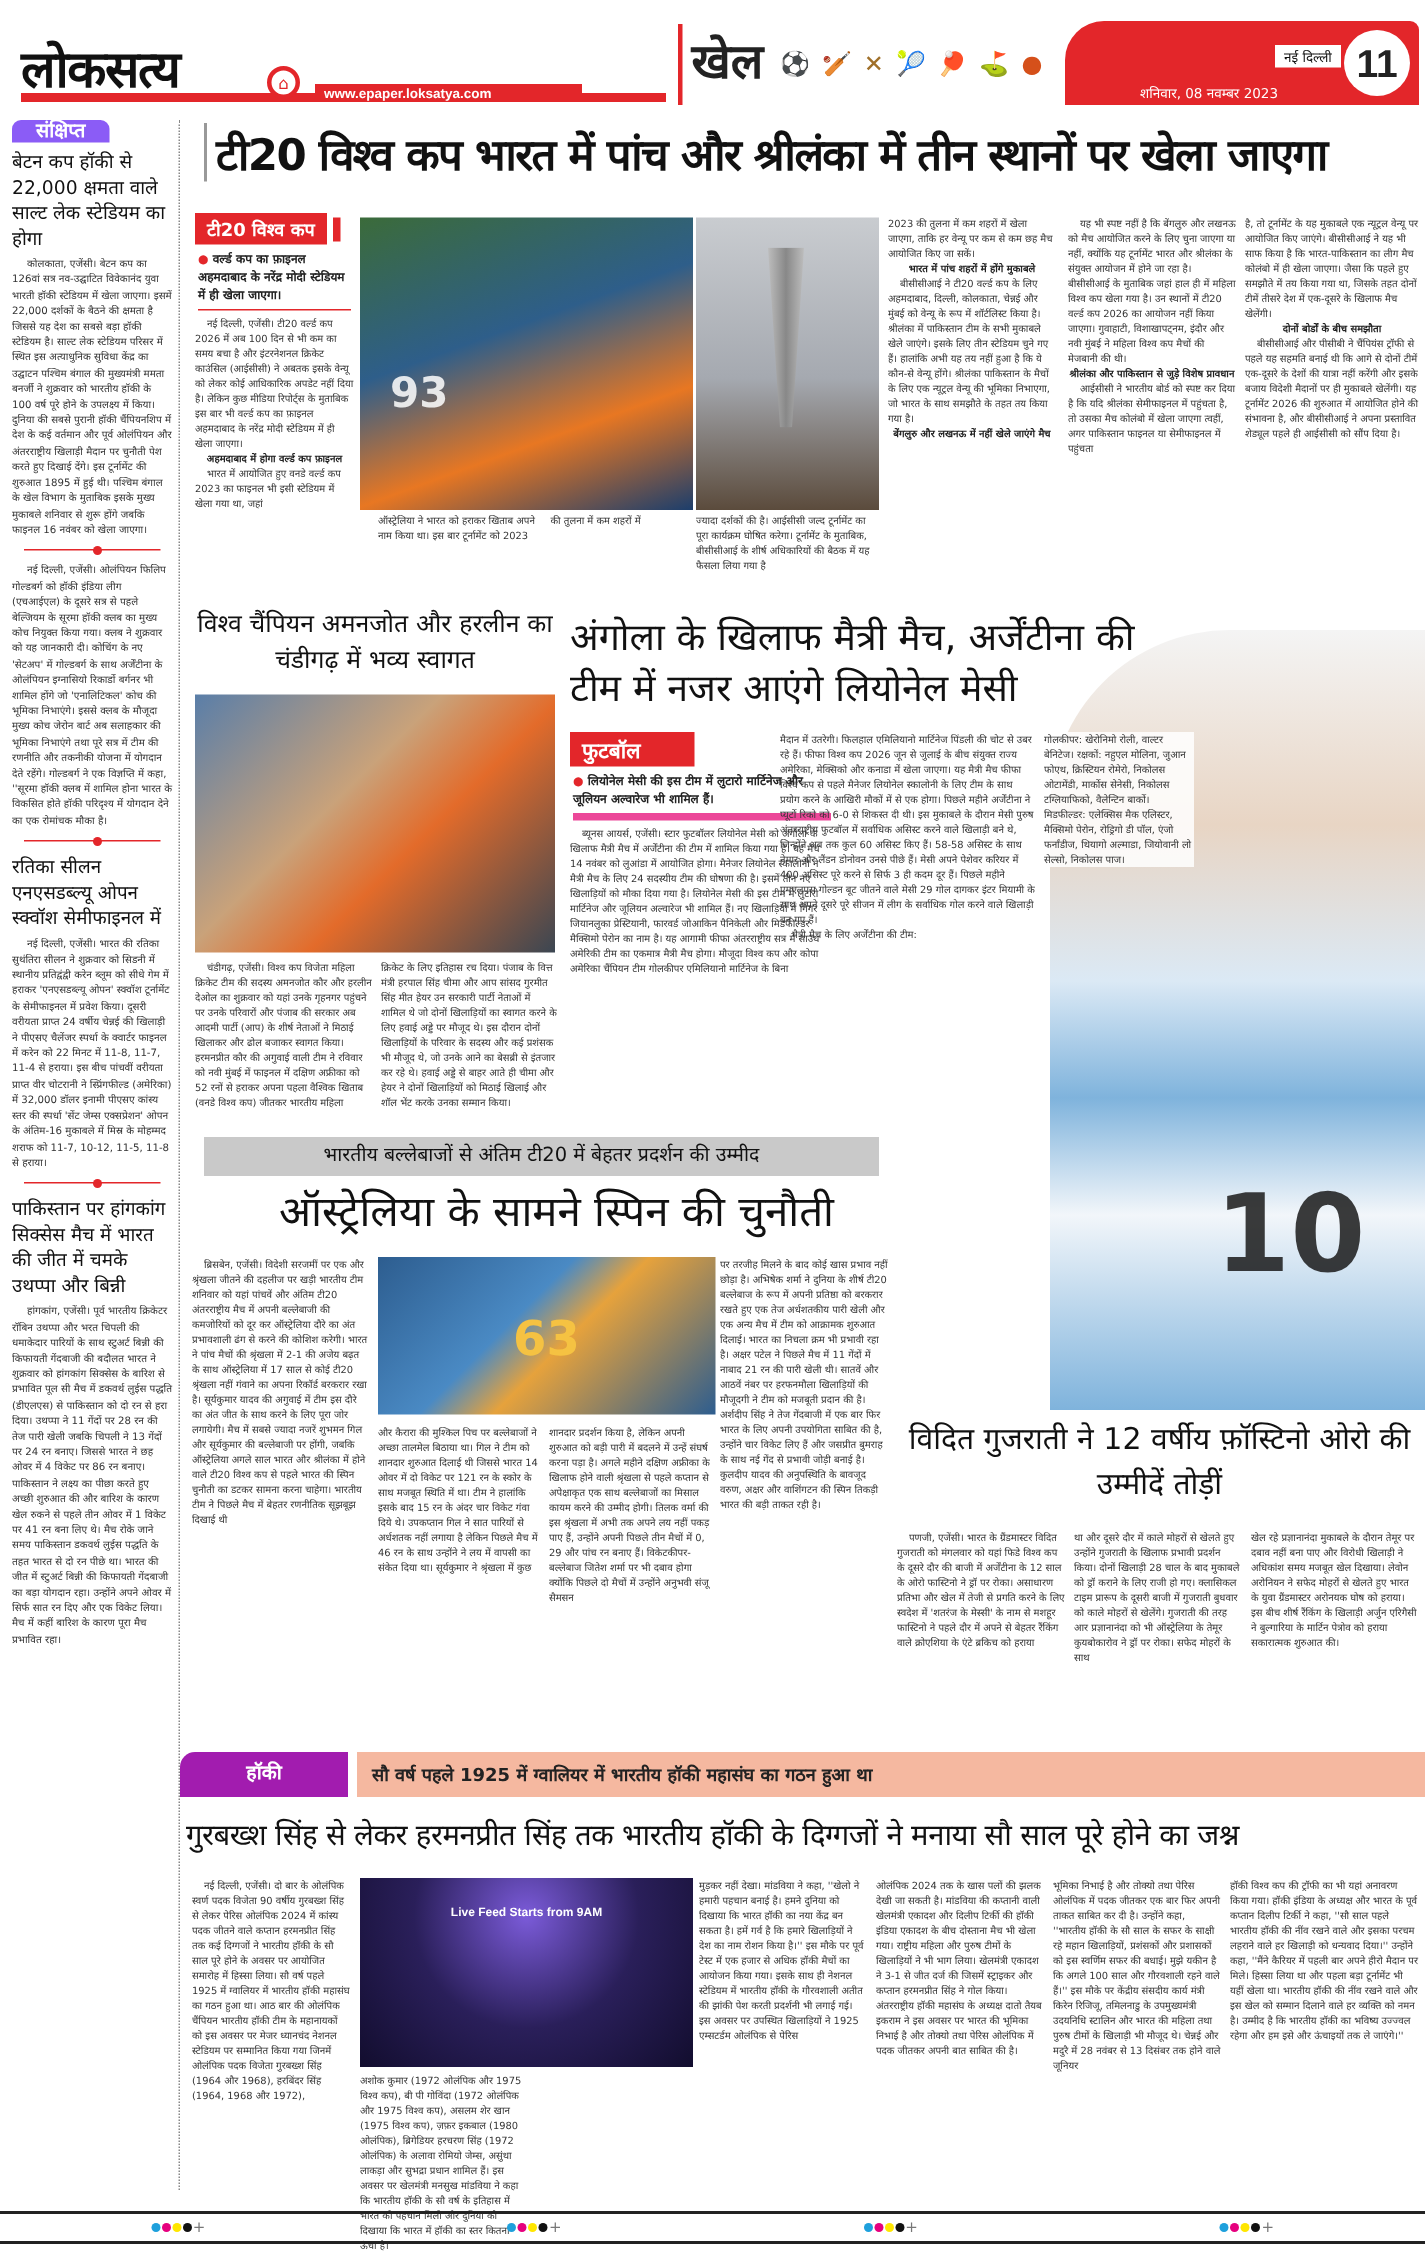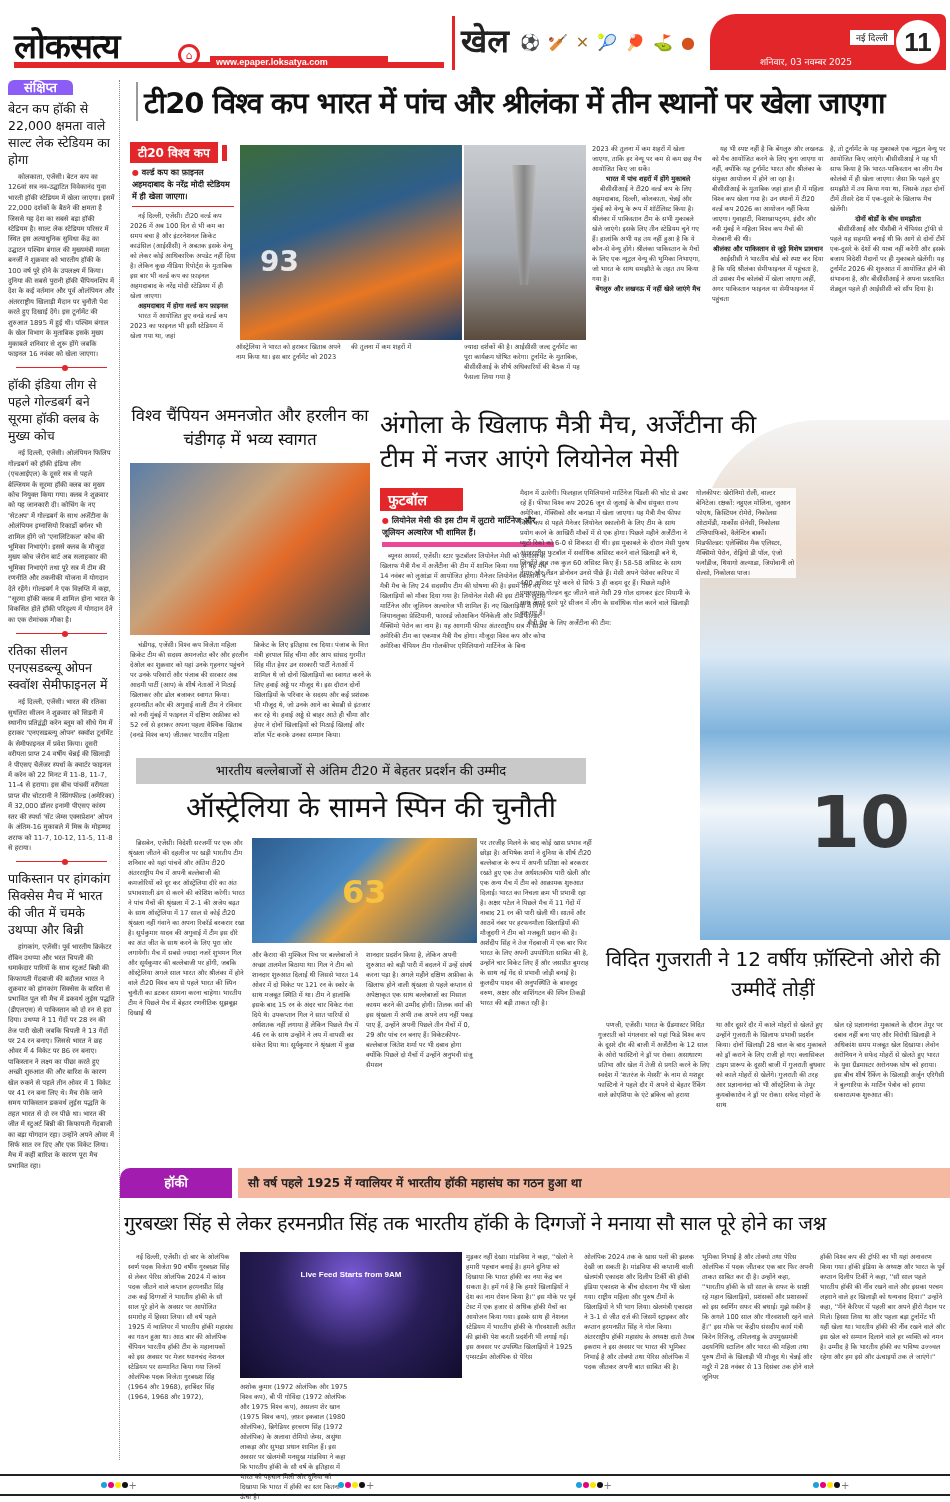--- a/index.html
+++ b/index.html
@@ -51,32 +51,31 @@
     <span style="color:#c8a060">🏏</span>
     <span style="color:#a0702a">✕</span>
     <span style="color:#c33">🎾</span>
     <span style="color:#c33">🏓</span>
     <span style="color:#888">⛳</span>
     <span style="color:#d5501a">●</span>
   </div>
   <div class="abs date-box"></div>
   <div class="abs edition">नई दिल्ली</div>
   <div class="abs pageno">11</div>
-  <div class="abs datetxt">शनिवार, 03 नवम्बर 2025</div>
+  <div class="abs datetxt">शनिवार, 08 नवम्बर 2023</div>
 </div>
 
 <div class="abs leftcol">
   <div class="tag">संक्षिप्त</div>
   <div>
     <div class="lhead">बेटन कप हॉकी से 22,000 क्षमता वाले साल्ट लेक स्टेडियम का होगा</div>
     <div class="body">कोलकाता, एजेंसी। बेटन कप का 126वां सत्र नव-उद्घाटित विवेकानंद युवा भारती हॉकी स्टेडियम में खेला जाएगा। इसमें 22,000 दर्शकों के बैठने की क्षमता है जिससे यह देश का सबसे बड़ा हॉकी स्टेडियम है। साल्ट लेक स्टेडियम परिसर में स्थित इस अत्याधुनिक सुविधा केंद्र का उद्घाटन पश्चिम बंगाल की मुख्यमंत्री ममता बनर्जी ने शुक्रवार को भारतीय हॉकी के 100 वर्ष पूरे होने के उपलक्ष्य में किया। दुनिया की सबसे पुरानी हॉकी चैंपियनशिप में देश के कई वर्तमान और पूर्व ओलंपियन और अंतरराष्ट्रीय खिलाड़ी मैदान पर चुनौती पेश करते हुए दिखाई देंगे। इस टूर्नामेंट की शुरुआत 1895 में हुई थी। पश्चिम बंगाल के खेल विभाग के मुताबिक इसके मुख्य मुकाबले शनिवार से शुरू होंगे जबकि फाइनल 16 नवंबर को खेला जाएगा।</div>
   </div>
   <div class="sep"></div>
   <div>
-    <div class="lhead">हॉकी इंडिया लीग से पहले गोल्डबर्ग बने सूरमा हॉकी क्लब के मुख्य कोच</div>
     <div class="body">नई दिल्ली, एजेंसी। ओलंपियन फिलिप गोल्डबर्ग को हॉकी इंडिया लीग (एचआईएल) के दूसरे सत्र से पहले बेल्जियम के सूरमा हॉकी क्लब का मुख्य कोच नियुक्त किया गया। क्लब ने शुक्रवार को यह जानकारी दी। कोचिंग के नए 'सेटअप' में गोल्डबर्ग के साथ अर्जेंटीना के ओलंपियन इग्नासियो रिकार्डो बर्गनर भी शामिल होंगे जो 'एनालिटिकल' कोच की भूमिका निभाएंगे। इससे क्लब के मौजूदा मुख्य कोच जेरोन बार्ट अब सलाहकार की भूमिका निभाएंगे तथा पूरे सत्र में टीम की रणनीति और तकनीकी योजना में योगदान देते रहेंगे। गोल्डबर्ग ने एक विज्ञप्ति में कहा, ''सूरमा हॉकी क्लब में शामिल होना भारत के विकसित होते हॉकी परिदृश्य में योगदान देने का एक रोमांचक मौका है।</div>
   </div>
   <div class="sep"></div>
   <div>
     <div class="lhead">रतिका सीलन एनएसडब्ल्यू ओपन स्क्वॉश सेमीफाइनल में</div>
     <div class="body">नई दिल्ली, एजेंसी। भारत की रतिका सुथंतिरा सीलन ने शुक्रवार को सिडनी में स्थानीय प्रतिद्वंद्वी करेन ब्लूम को सीधे गेम में हराकर 'एनएसडब्ल्यू ओपन' स्क्वॉश टूर्नामेंट के सेमीफाइनल में प्रवेश किया। दूसरी वरीयता प्राप्त 24 वर्षीय चेन्नई की खिलाड़ी ने पीएसए चैलेंजर स्पर्धा के क्वार्टर फाइनल में करेन को 22 मिनट में 11-8, 11-7, 11-4 से हराया। इस बीच पांचवीं वरीयता प्राप्त वीर चोटरानी ने स्प्रिंगफील्ड (अमेरिका) में 32,000 डॉलर इनामी पीएसए कांस्य स्तर की स्पर्धा 'सेंट जेम्स एक्सप्रेशन' ओपन के अंतिम-16 मुकाबले में मिस्र के मोहम्मद शराफ को 11-7, 10-12, 11-5, 11-8 से हराया।</div>
   </div>
   <div class="sep"></div>
   <div>
     <div class="lhead">पाकिस्तान पर हांगकांग सिक्सेस मैच में भारत की जीत में चमके उथप्पा और बिन्नी</div>
@@ -92,21 +91,21 @@
   <div class="col">
     <p style="text-indent:8px">नई दिल्ली, एजेंसी। टी20 वर्ल्ड कप 2026 में अब 100 दिन से भी कम का समय बचा है और इंटरनेशनल क्रिकेट काउंसिल (आईसीसी) ने अबतक इसके वेन्यू को लेकर कोई आधिकारिक अपडेट नहीं दिया है। लेकिन कुछ मीडिया रिपोर्ट्स के मुताबिक इस बार भी वर्ल्ड कप का फ़ाइनल अहमदाबाद के नरेंद्र मोदी स्टेडियम में ही खेला जाएगा।</p>
     <p class="h">अहमदाबाद में होगा वर्ल्ड कप फ़ाइनल</p>
     <p style="text-indent:8px">भारत में आयोजित हुए वनडे वर्ल्ड कप 2023 का फाइनल भी इसी स्टेडियम में खेला गया था, जहां</p>
   </div>
 </div>
 
 <div class="abs photo" style="left:240px;top:145px;width:222px;height:195px;background:linear-gradient(160deg,#3b6b3a 0%,#2e5e8a 40%,#e87722 70%,#1c3e6c 100%)">
   <div style="position:absolute;left:20px;top:100px;color:#fff;font-weight:bold;font-size:28px;opacity:.85">93</div>
 </div>
-<div class="abs col" style="left:236px;top:342px;width:222px;columns:2;column-gap:8px">ऑस्ट्रेलिया ने भारत को हराकर खिताब अपने नाम किया था। इस बार टूर्नामेंट को 2023 की तुलना में कम शहरों में</div>
+<div class="abs col" style="left:252px;top:342px;width:222px;columns:2;column-gap:8px">ऑस्ट्रेलिया ने भारत को हराकर खिताब अपने नाम किया था। इस बार टूर्नामेंट को 2023 की तुलना में कम शहरों में</div>
 
 <div class="abs photo" style="left:464px;top:145px;width:122px;height:195px;background:linear-gradient(180deg,#c9ccd0 0%,#a5a9b0 55%,#5b4b3c 100%)">
   <div style="position:absolute;left:40px;top:20px;width:40px;height:120px;background:linear-gradient(90deg,#e0e0e0,#888,#e0e0e0);clip-path:polygon(20% 0,80% 0,60% 100%,40% 100%)"></div>
 </div>
 <div class="abs col" style="left:464px;top:342px;width:122px">ज्यादा दर्शकों की है। आईसीसी जल्द टूर्नामेंट का पूरा कार्यक्रम घोषित करेगा। टूर्नामेंट के मुताबिक, बीसीसीआई के शीर्ष अधिकारियों की बैठक में यह फैसला लिया गया है</div>
 
 <div class="abs col" style="left:592px;top:144px;width:112px">
   <p>2023 की तुलना में कम शहरों में खेला जाएगा, ताकि हर वेन्यू पर कम से कम छह मैच आयोजित किए जा सकें।</p>
   <p class="h">भारत में पांच शहरों में होंगे मुकाबले</p>
   <p style="text-indent:8px">बीसीसीआई ने टी20 वर्ल्ड कप के लिए अहमदाबाद, दिल्ली, कोलकाता, चेन्नई और मुंबई को वेन्यू के रूप में शॉर्टलिस्ट किया है। श्रीलंका में पाकिस्तान टीम के सभी मुकाबले खेले जाएंगे। इसके लिए तीन स्टेडियम चुने गए हैं। हालांकि अभी यह तय नहीं हुआ है कि ये कौन-से वेन्यू होंगे। श्रीलंका पाकिस्तान के मैचों के लिए एक न्यूट्रल वेन्यू की भूमिका निभाएगा, जो भारत के साथ समझौते के तहत तय किया गया है।</p>

